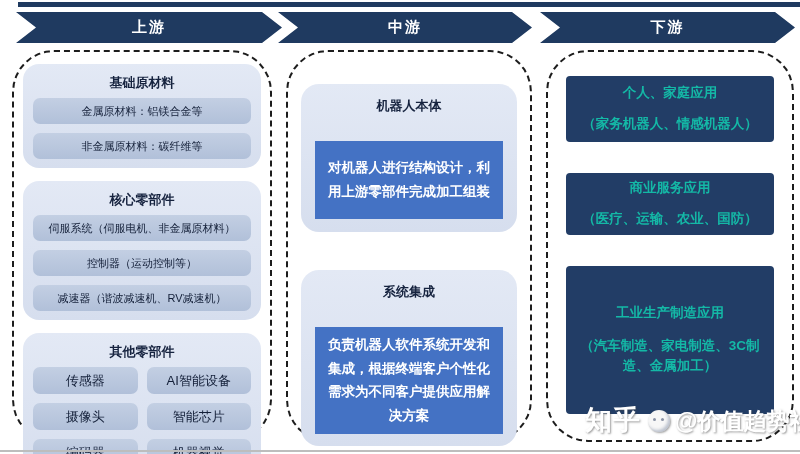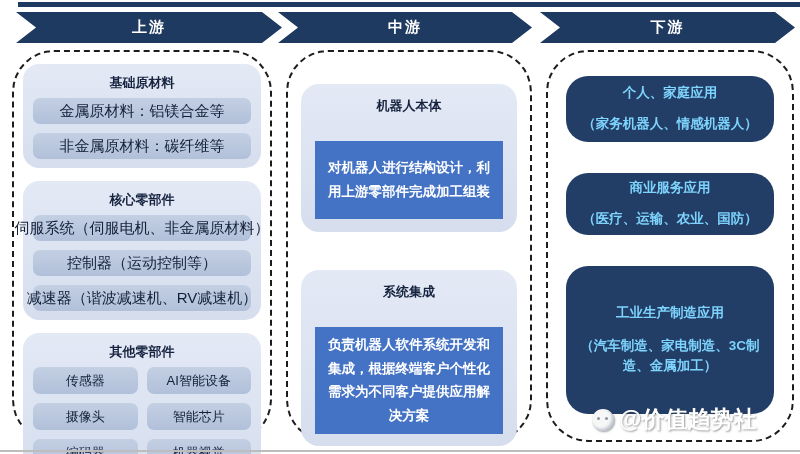--- a/index.html
+++ b/index.html
@@ -38,21 +38,21 @@
   }
   .light-sec:last-child{margin-bottom:0;}
   .sec-title{
     text-align:center;font-size:13px;font-weight:bold;color:#16233f;
     padding:3px 0 6px 0;
   }
   .item-row{
     background:linear-gradient(180deg,#c3cfe3 0%,#b1c0d9 100%);
     border-radius:7px;height:26px;margin-bottom:9px;
     display:flex;align-items:center;justify-content:center;
-    font-size:15px;color:#131f38;white-space:nowrap;
+    font-size:11px;color:#131f38;white-space:nowrap;
   }
   .item-row:last-child{margin-bottom:0;}
   .item-grid{display:grid;grid-template-columns:1fr 1fr;gap:9px;}
   .item-cell{
     background:linear-gradient(180deg,#c3cfe3 0%,#b1c0d9 100%);
     border-radius:7px;height:27px;display:flex;align-items:center;justify-content:center;
     font-size:13px;color:#131f38;white-space:nowrap;
   }
 
   
@@ -62,21 +62,21 @@
   .mid-sec .sec-title{padding:6px 0 10px 0;}
   .desc-box{
     flex:1;background:#4472c4;border-radius:0;margin:0 4px 4px 4px;
     display:flex;align-items:center;justify-content:center;text-align:center;
     color:#ffffff;font-size:13.5px;font-weight:bold;line-height:1.75;padding:6px 12px;
     box-sizing:border-box;
   }
 
   
   .navy-box{
-    background:#223d66;border-radius:22px;color:#7dd3fc;
+    background:#223d66;border-radius:4px;color:#14b8a6;
     display:flex;flex-direction:column;align-items:center;justify-content:center;
     text-align:center;font-size:13.5px;font-weight:bold;line-height:1.55;
     padding:6px 12px;box-sizing:border-box;row-gap:10px;
   }
   .navy-box-1{height:66px;margin-bottom:31px;}
   .navy-box-2{height:62px;margin-bottom:31px;}
   .navy-box-3{height:148px;row-gap:12px;}
 
   
   .watermark{
@@ -160,18 +160,19 @@
       <div>商业服务应用</div>
       <div>（医疗、运输、农业、国防）</div>
     </div>
     <div class="navy-box navy-box-3">
       <div>工业生产制造应用</div>
       <div>（汽车制造、家电制造、3C制造、金属加工）</div>
     </div>
   </div>
 
   <div class="watermark">
+    <span class="wm-brand">知乎</span>
     <span class="wm-avatar"></span>
     <span class="wm-handle">@价值趋势社</span>
   </div>
 
   <div class="bottomline"></div>
 </div>
 
 </body></html>

